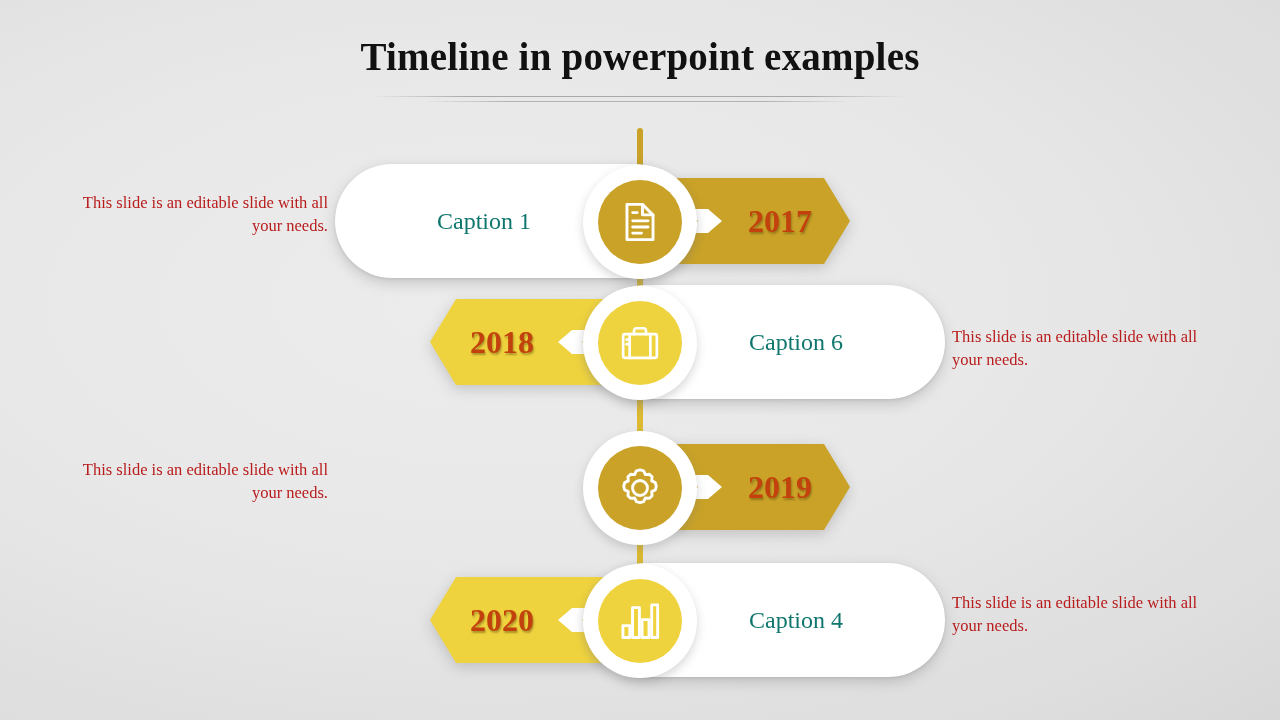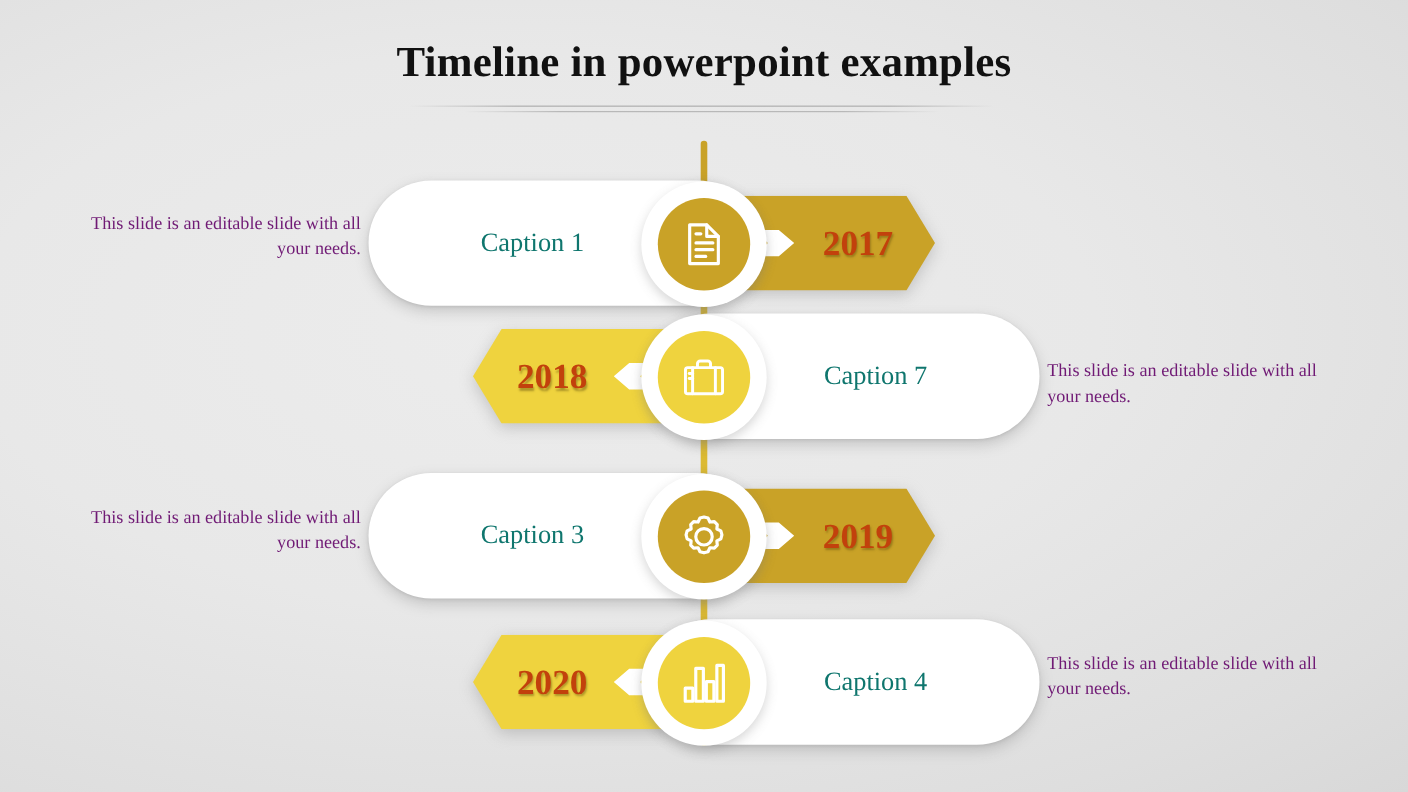--- a/index.html
+++ b/index.html
@@ -87,21 +87,21 @@
   .node .disc {
     position:absolute; left:15px; top:15px; width:84px; height:84px;
     border-radius:50%;
     display:flex; align-items:center; justify-content:center;
   }
   .node .disc svg { width:46px; height:46px; }
 
   
   .side-text {
     position:absolute; width:246px; font-size:16.5px; line-height:1.38;
-    color:#701a75; font-family:"Liberation Serif", serif;
+    color:#b91c1c; font-family:"Liberation Serif", serif;
   }
   .side-text.lt { left:82px;  text-align:right; }
   .side-text.rt { left:952px; text-align:left;  }
   #text-1 { top:192px; }
   #text-2 { top:326px; }
   #text-3 { top:459px; }
   #text-4 { top:592px; }
 </style>
 </head>
 <body>
@@ -159,21 +159,21 @@
           <path d="M178,0 L26,0 L0,43 L26,86 L178,86 Z" fill="#efd33e"></path>
         </svg>
       </div>
       <span class="year">2018</span>
     </div>
     <svg class="arrow" viewBox="0 0 52 52" style="left:550px;">
       <path d="M44,14 L22,14 L8,26 L22,38 L44,38 L32,26 Z" fill="#ffffff"></path>
     </svg>
 
     <div class="pill right">
-      <span class="caption">Caption 7</span>
+      <span class="caption">Caption 6</span>
     </div>
 
     <div class="node">
       <div class="ring"></div>
       <div class="disc" style="background:#efd33e;">
         <svg viewBox="0 0 24 24" fill="none" stroke="#ffffff" stroke-width="1.4" stroke-linecap="round" stroke-linejoin="round">
           <rect x="3.2" y="7.4" width="17.6" height="12.4" rx="1.1"></rect>
           <path d="M8.9 7.4V5.6a1.3 1.3 0 0 1 1.3-1.3h3.6a1.3 1.3 0 0 1 1.3 1.3v1.8"></path>
           <path d="M6.6 7.4v12.4"></path>
           <path d="M17.4 7.4v12.4"></path>
@@ -190,23 +190,20 @@
         <svg viewBox="0 0 178 86" preserveAspectRatio="none" style="width:100%;height:100%;">
           <path d="M0,0 L152,0 L178,43 L152,86 L0,86 Z" fill="#c9a227"></path>
         </svg>
       </div>
       <span class="year">2019</span>
     </div>
     <svg class="arrow" viewBox="0 0 52 52" style="left:678px;">
       <path d="M8,14 L30,14 L44,26 L30,38 L8,38 L20,26 Z" fill="#ffffff"></path>
     </svg>
 
-    <div class="pill left">
-      <span class="caption">Caption 3</span>
-    </div>
 
     <div class="node">
       <div class="ring"></div>
       <div class="disc" style="background:#c9a227;">
         <svg viewBox="0 0 24 24" fill="none" stroke="#ffffff" stroke-width="1.5" stroke-linecap="round" stroke-linejoin="round">
           <path d="M12 2.6l1.9.5.9 1.9 2.1-.2 1.4 1.4-.2 2.1 1.9.9.5 1.9-.5 1.9-1.9.9.2 2.1-1.4 1.4-2.1-.2-.9 1.9-1.9.5-1.9-.5-.9-1.9-2.1.2-1.4-1.4.2-2.1-1.9-.9-.5-1.9.5-1.9 1.9-.9-.2-2.1 1.4-1.4 2.1.2.9-1.9z"></path>
           <circle cx="12" cy="12" r="3.9"></circle>
         </svg>
       </div>
     </div>

